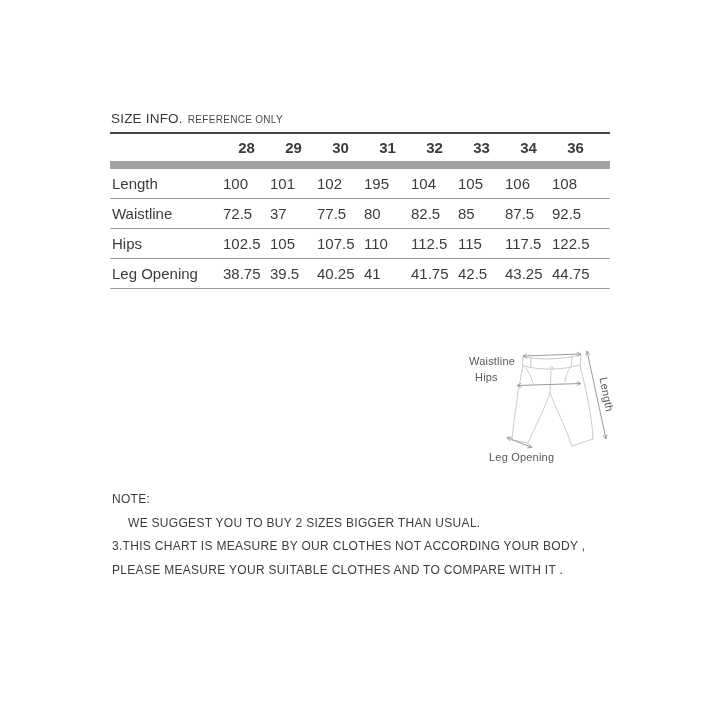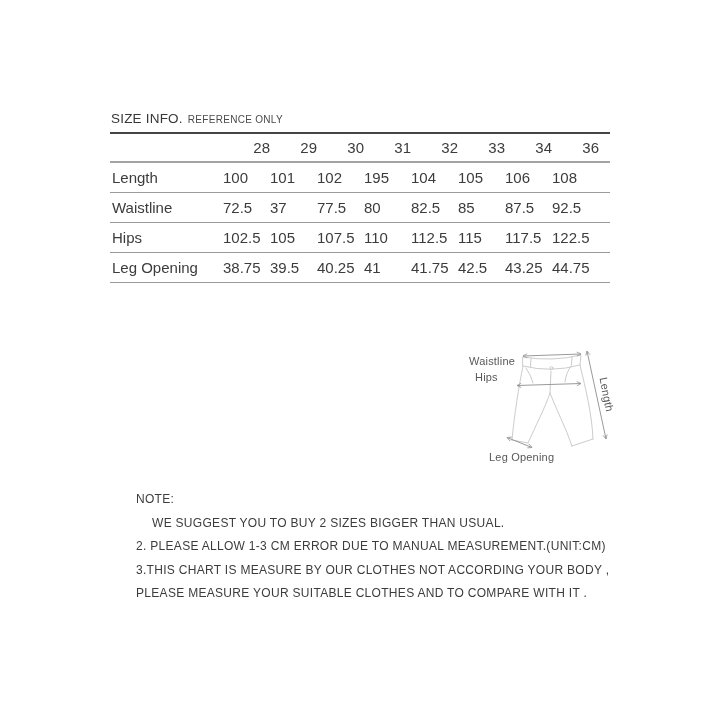--- a/index.html
+++ b/index.html
@@ -21,37 +21,37 @@
   
   table.size-table {
     position: absolute; left: 110px; top: 132px; width: 500px;
     border-collapse: collapse; table-layout: fixed;
     border-top: 2px solid #454545;
     font-size: 15px; color: #3c3c3c;
   }
   table.size-table th, table.size-table td {
     font-weight: normal; padding: 0; vertical-align: middle;
   }
-  table.size-table thead th { height: 27px; border-bottom: 2px solid #a3a3a3; text-align: right; }
+  table.size-table thead th { height: 27px; border-bottom: 8px solid #a3a3a3; text-align: center; font-weight: bold; }
   table.size-table tbody td, table.size-table tbody th { height: 29px; border-bottom: 1px solid #9b9b9b; }
   table.size-table tbody th { text-align: left; padding-left: 2px; }
   table.size-table td.val { text-align: left; }
 
   
   .diagram { position: absolute; left: 450px; top: 335px; width: 180px; height: 135px; }
   .diagram svg { position: absolute; left: 0; top: 0; }
   .diag-label { position: absolute; font-size: 11px; color: #585858; white-space: nowrap; letter-spacing: 0.2px; }
   .lbl-waistline { left: 19px; top: 20px; }
   .lbl-hips { left: 25px; top: 36px; }
   .lbl-length { left: 138px; top: 55px; width: 38px; transform: rotate(79deg); transform-origin: center; }
   .lbl-legopening { left: 39px; top: 116px; }
 
   
   .notes { position: absolute; left: 112px; top: 488px; width: 512px; font-size: 12px; color: #3c3c3c; letter-spacing: 0.3px; }
-  .notes .line { line-height: 23.5px; white-space: nowrap; margin-left: 24px; }
+  .notes .line { line-height: 23.5px; white-space: nowrap; }
   .notes .indent { padding-left: 16px; }
 </style>
 </head>
 <body>
 
 <div class="page">
 
   <div class="header">
     <span class="title">SIZE INFO.</span><span class="subtitle">REFERENCE ONLY</span>
   </div>
@@ -175,18 +175,17 @@
 
     <span class="diag-label lbl-waistline">Waistline</span>
     <span class="diag-label lbl-hips">Hips</span>
     <span class="diag-label lbl-length">Length</span>
     <span class="diag-label lbl-legopening">Leg Opening</span>
   </div>
 
   <div class="notes">
     <div class="line">NOTE:</div>
     <div class="line indent">WE SUGGEST YOU TO BUY 2 SIZES BIGGER THAN USUAL.</div>
-    <div class="line">2. PLEASE ALLOW 1-3 CM ERROR DUE TO MANUAL MEASUREMENT.(UNIT:CM)</div>
     <div class="line">3.THIS CHART IS MEASURE BY OUR CLOTHES NOT ACCORDING YOUR BODY ,</div>
     <div class="line">PLEASE MEASURE YOUR SUITABLE CLOTHES AND TO COMPARE WITH IT .</div>
   </div>
 
 </div>
 
 </body></html>

